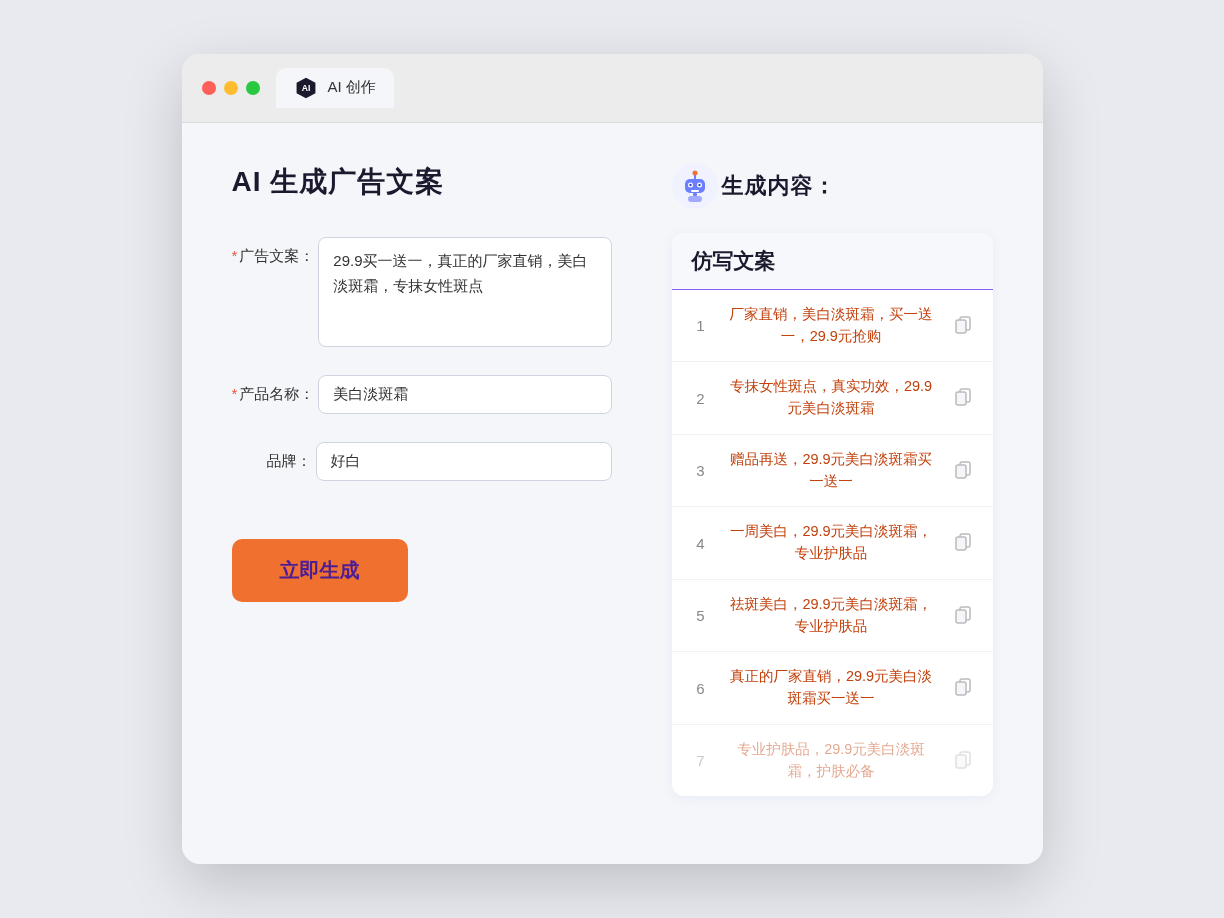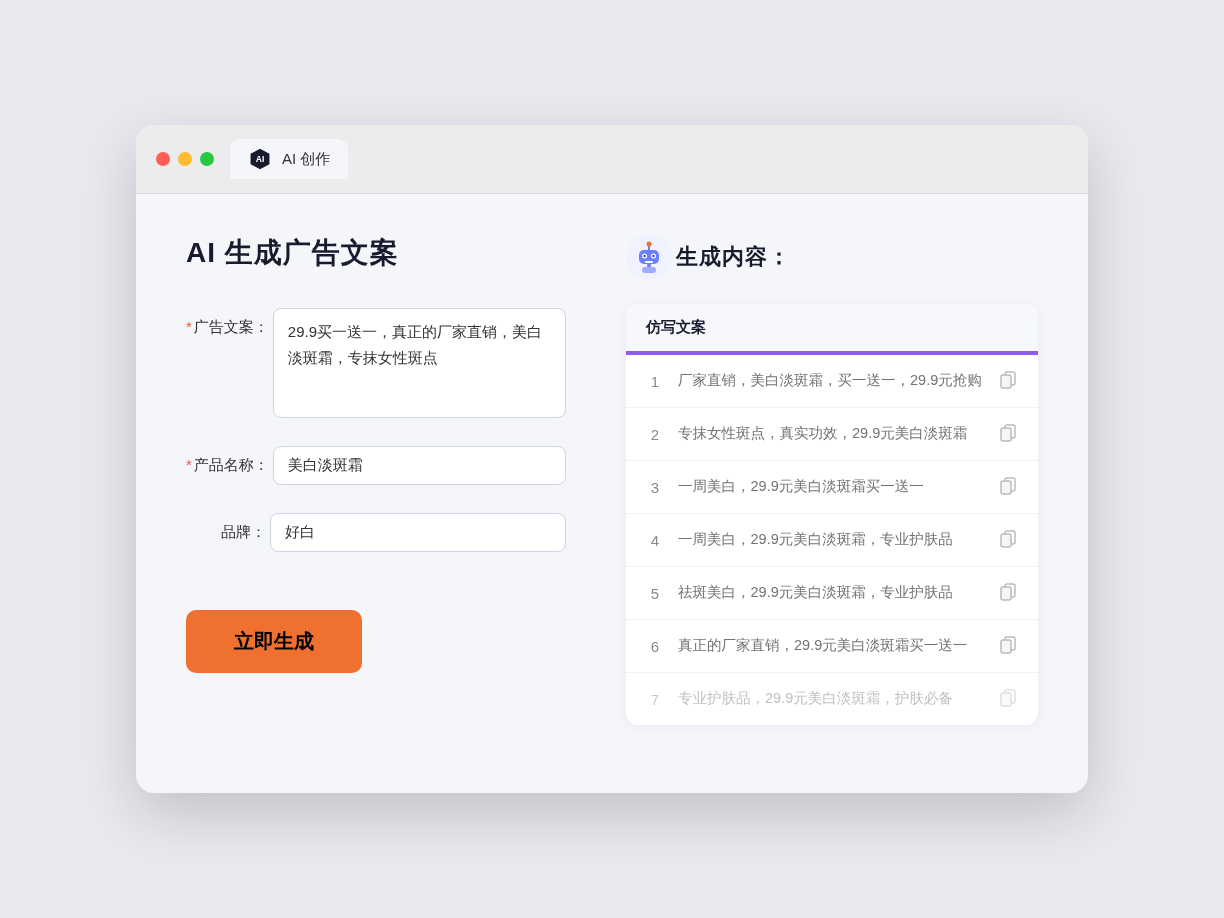--- a/index.html
+++ b/index.html
@@ -7,21 +7,21 @@
     body {
       background: #e8eaf0;
       display: flex;
       align-items: center;
       justify-content: center;
       min-height: 100vh;
       font-family: -apple-system, "PingFang SC", "Hiragino Sans GB", "Microsoft YaHei", sans-serif;
     }
 
     .browser-window {
-      width: 952px;
+      width: 861px;
       background: #f5f6fa;
       border-radius: 18px;
       box-shadow: 0 20px 60px rgba(0,0,0,0.18);
       overflow: hidden;
     }
 
     
     .title-bar {
       background: #ececec;
       padding: 14px 20px;
@@ -121,21 +121,21 @@
     }
 
     textarea.form-input {
       height: 110px;
       line-height: 1.7;
     }
 
     .generate-btn {
       margin-top: 30px;
       background: #f07030;
-      color: #000000;
+      color: #4c1d95;
       border: none;
       border-radius: 10px;
       padding: 18px 48px;
       font-size: 20px;
       font-weight: 600;
       cursor: pointer;
       font-family: inherit;
       transition: background 0.2s;
     }
 
@@ -165,25 +165,25 @@
 
     .result-box {
       background: #fff;
       border-radius: 12px;
       box-shadow: 0 2px 12px rgba(100,120,200,0.08);
       overflow: hidden;
     }
 
     .result-col-header {
       padding: 14px 20px;
-      font-size: 15px;
+      font-size: 21px;
       font-weight: 600;
       color: #1a1a2e;
       background: #f7f8fc;
-      border-bottom: 4px solid #8b5cf6;
+      border-bottom: 1px solid #8b5cf6;
     }
 
     .result-item {
       display: flex;
       align-items: center;
       padding: 14px 20px;
       border-bottom: 1px solid #f0f2f8;
       gap: 14px;
       min-height: 52px;
     }
@@ -200,22 +200,23 @@
       font-size: 15px;
       color: #888;
       min-width: 18px;
       text-align: center;
       flex-shrink: 0;
     }
 
     .item-text {
       flex: 1;
       font-size: 14.5px;
-      color: #737373;
+      color: #c2410c;
       line-height: 1.5;
+      text-align: center;
     }
 
     .copy-icon {
       flex-shrink: 0;
       width: 20px;
       height: 20px;
       color: #bbb;
       cursor: pointer;
     }
   </style>
@@ -311,21 +312,21 @@
             <div class="result-item">
               <span class="item-num">2</span>
               <span class="item-text">专抹女性斑点，真实功效，29.9元美白淡斑霜</span>
               <span><svg class="copy-icon" viewBox="0 0 20 20" fill="none" xmlns="http://www.w3.org/2000/svg">
       <rect x="7" y="3" width="10" height="13" rx="2" stroke="currentColor" stroke-width="1.5"></rect>
       <rect x="3" y="6" width="10" height="13" rx="2" fill="#f5f6fa" stroke="currentColor" stroke-width="1.5"></rect>
     </svg></span>
             </div>
             <div class="result-item">
               <span class="item-num">3</span>
-              <span class="item-text">一周美白，29.9元美白淡斑霜买一送一</span>
+              <span class="item-text">赠品再送，29.9元美白淡斑霜买一送一</span>
               <span><svg class="copy-icon" viewBox="0 0 20 20" fill="none" xmlns="http://www.w3.org/2000/svg">
       <rect x="7" y="3" width="10" height="13" rx="2" stroke="currentColor" stroke-width="1.5"></rect>
       <rect x="3" y="6" width="10" height="13" rx="2" fill="#f5f6fa" stroke="currentColor" stroke-width="1.5"></rect>
     </svg></span>
             </div>
             <div class="result-item">
               <span class="item-num">4</span>
               <span class="item-text">一周美白，29.9元美白淡斑霜，专业护肤品</span>
               <span><svg class="copy-icon" viewBox="0 0 20 20" fill="none" xmlns="http://www.w3.org/2000/svg">
       <rect x="7" y="3" width="10" height="13" rx="2" stroke="currentColor" stroke-width="1.5"></rect>

